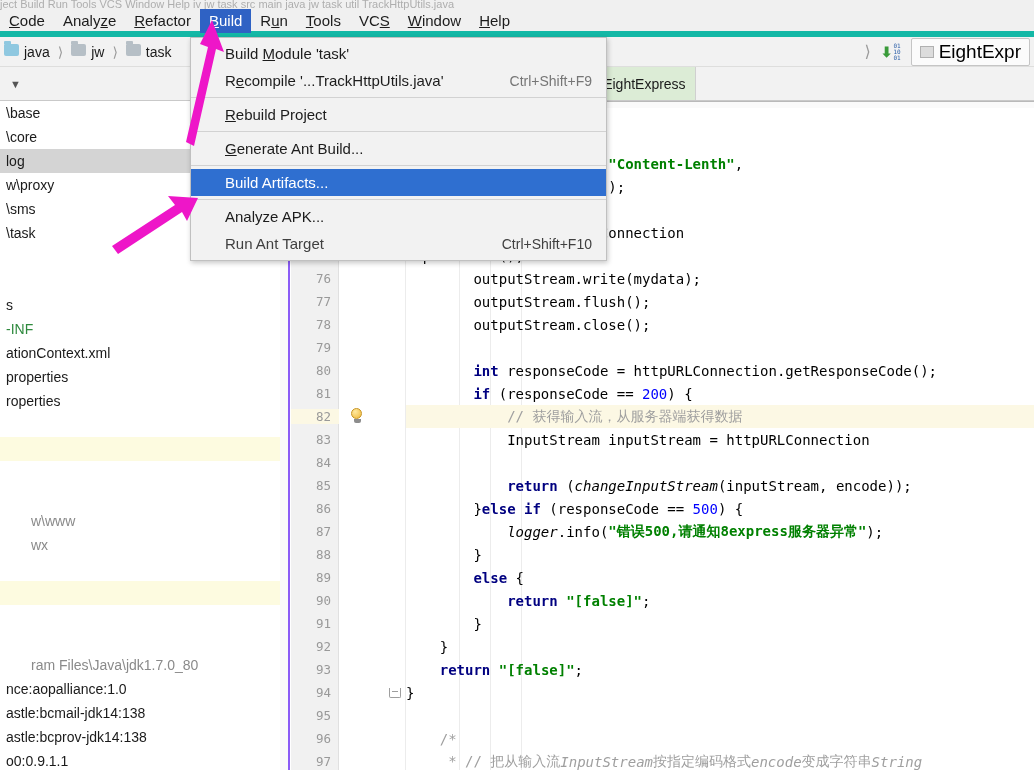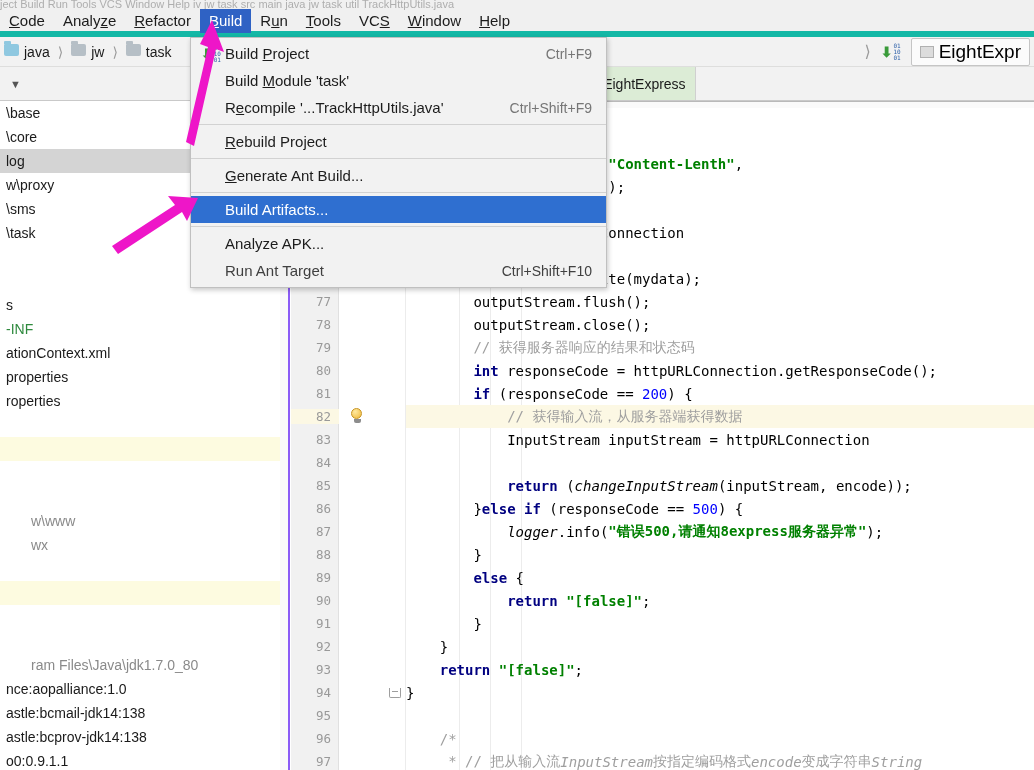--- a/index.html
+++ b/index.html
@@ -411,21 +411,20 @@
       <div class="lnum-cell">78</div>
       <div class="gut2-cell"></div>
       <div class="fold-cell"></div>
       <div class="code-cell">        outputStream.close();</div>
     </div>
 
     <div class="lnrow" style="top:235px;">
       <div class="lnum-cell">79</div>
       <div class="gut2-cell"></div>
       <div class="fold-cell"></div>
-      <div class="code-cell cmt">        // 获得服务器响应的结果和状态码</div>
     </div>
 
     <div class="lnrow" style="top:258px;">
       <div class="lnum-cell">80</div>
       <div class="gut2-cell"></div>
       <div class="fold-cell"></div>
       <div class="code-cell"><span class="blk">        </span><span class="kw">int</span><span class="blk"> responseCode = httpURLConnection.getResponseCode();</span></div>
     </div>
 
     <div class="lnrow" style="top:281px;">
@@ -548,30 +547,20 @@
 
     <div class="lnrow" style="top:649px;">
       <div class="lnum-cell">97</div>
       <div class="gut2-cell"></div>
       <div class="fold-cell"></div>
       <div class="code-cell cmt">     * // 把从输入流<i>InputStream</i>按指定编码格式<i>encode</i>变成字符串<i>String</i></div>
     </div>
   </div>
 
   <div class="dropdown">
-    <div class="dd-item">
-      <span class="ic">
-        <span class="buildico">
-            <span class="arrow">⬇</span>
-            <span class="bits">01<br>10<br>01</span>
-          </span>
-      </span>
-      <span class="lbl">Build <span class="u">P</span>roject</span>
-      <span class="acc">Ctrl+F9</span>
-    </div>
 
     <div class="dd-item">
       <span class="ic"></span>
       <span class="lbl">Build <span class="u">M</span>odule 'task'</span>
       <span class="acc"></span>
     </div>
 
     <div class="dd-item">
       <span class="ic"></span>
       <span class="lbl">R<span class="u">e</span>compile '...TrackHttpUtils.java'</span>

